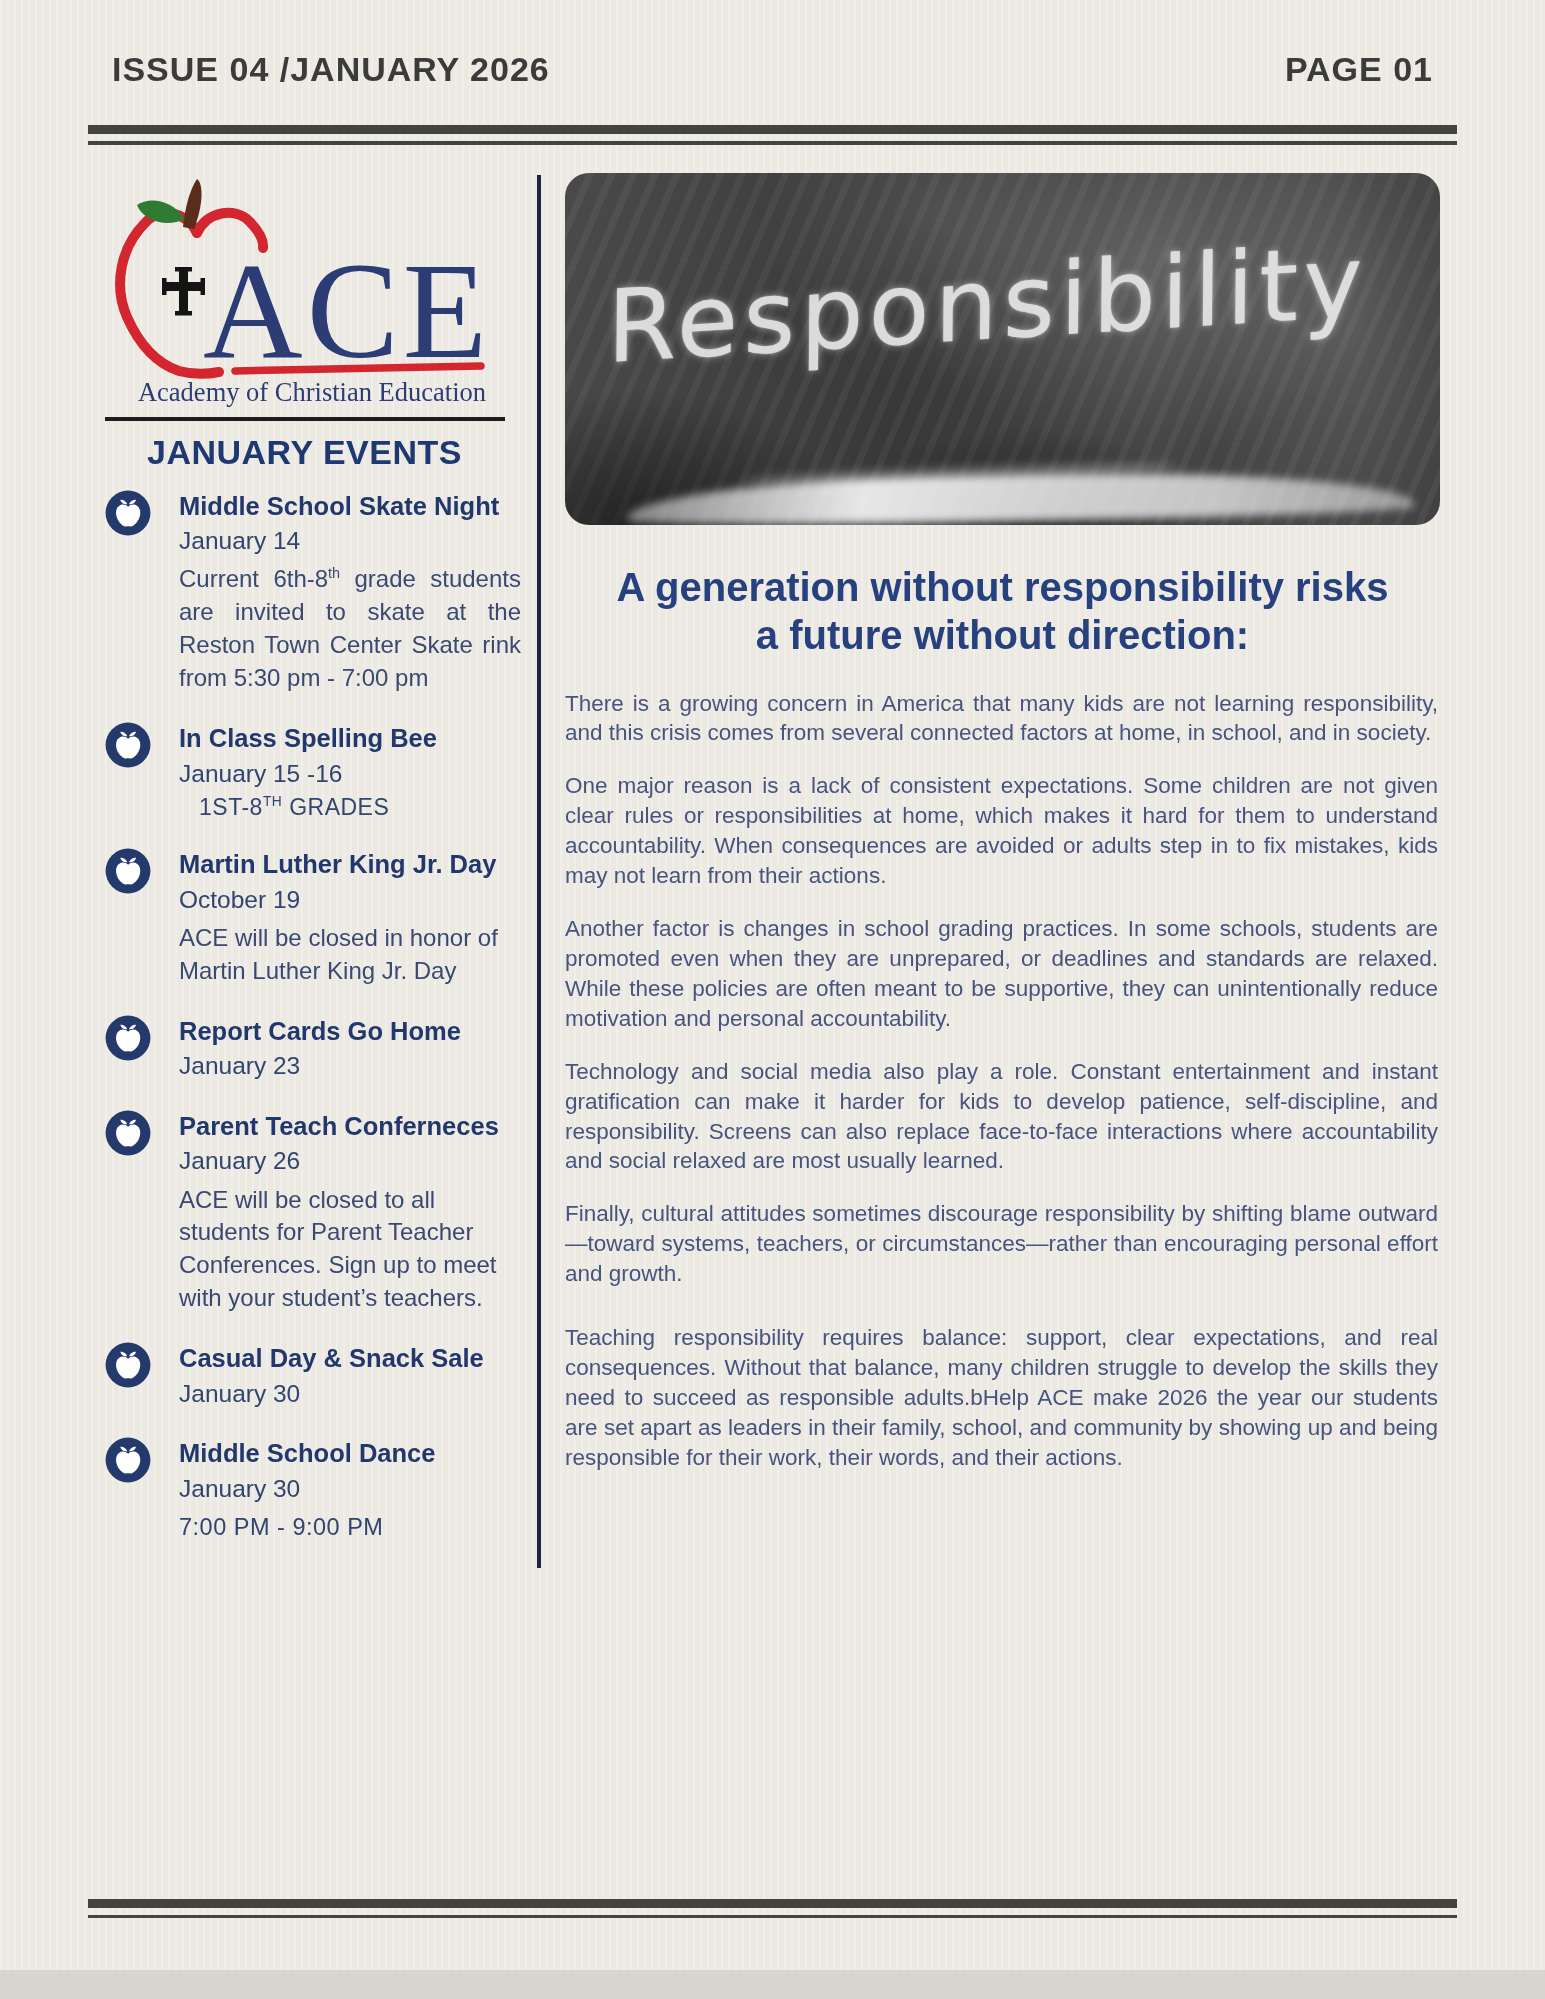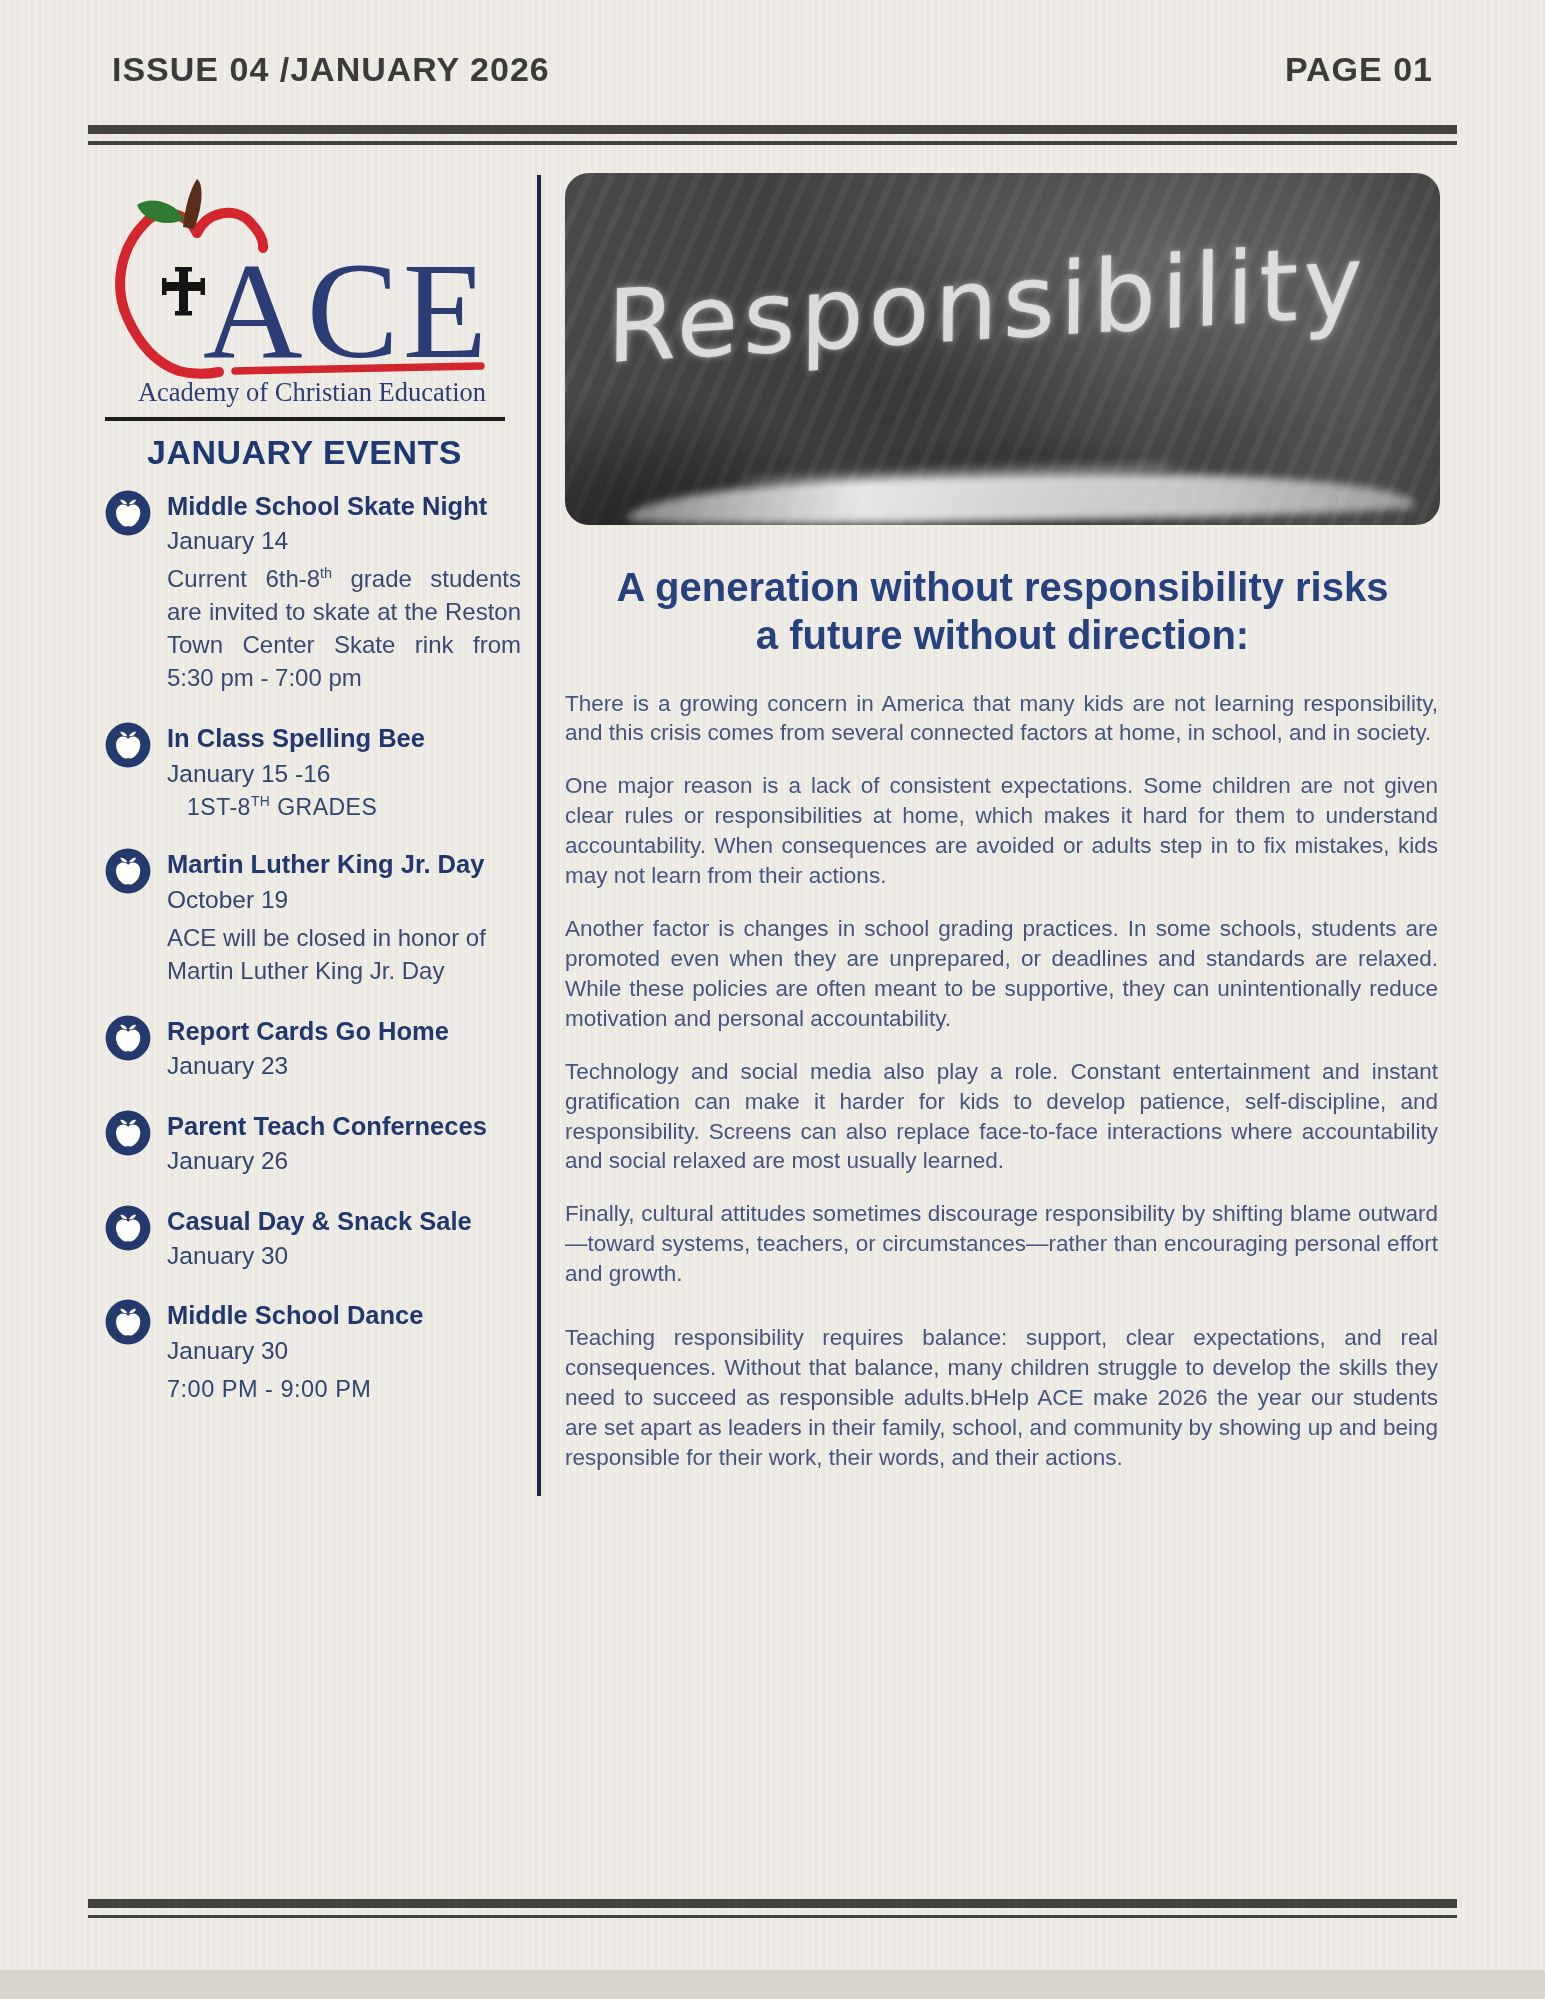--- a/index.html
+++ b/index.html
@@ -38,21 +38,21 @@
   main{display:flex;margin:28px 105px 0 105px;flex:0 0 auto;}
   .leftcol{width:420px;flex:0 0 auto;}
   .col-divider{width:4px;background:#1B2545;margin:2px 24px 0 12px;flex:0 0 auto;}
   .rightcol{flex:1 1 auto;min-width:0;}
   
   .ace-logo{width:400px;height:238px;display:block;margin-left:2px;}
   .logo-rule{height:4px;background:#1d1d1d;margin:6px 0 12px 0;width:400px;}
   .upcoming{font-size:34px;font-weight:800;color:#1E3972;margin:4px 0 18px 42px;
             letter-spacing:.5px;}
   
-  .event{display:flex;gap:16px;margin-bottom:27px;}
+  .event{display:flex;gap:28px;margin-bottom:27px;}
   .bullet{width:46px;height:46px;flex:0 0 auto;margin-top:0;}
   .ev-body{flex:1 1 auto;min-width:0;padding-right:4px;}
   .ev-title{font-size:25.5px;font-weight:700;color:#21376D;line-height:1.28;}
   .ev-date{font-size:24.5px;color:#31456F;line-height:1.32;margin-top:3px;}
   .ev-desc{font-size:24px;color:#3A4971;line-height:1.37;text-align:justify;
            margin:6px 0 0 0;}
   .ev-desc.plain{text-align:left;}
   .ev-grades{font-size:23px;color:#31456F;letter-spacing:.5px;margin-top:4px;margin-left:20px;}
   .ev-time{font-size:23.5px;color:#31456F;margin-top:9px;letter-spacing:.5px;}
   sup{font-size:60%;line-height:0;}
@@ -199,20 +199,21 @@
       </div>
 
       <div class="event">
         <svg class="bullet" viewBox="0 0 24 24">
           <circle cx="12" cy="12" r="11.7" fill="#243A6D"></circle>
           <use href="#appleShape" fill="#fff" transform="translate(1.4,1.1) scale(0.89)"></use>
         </svg>
         <div class="ev-body">
           <div class="ev-title">Parent Teach Conferneces</div>
           <div class="ev-date">January 26</div>
+          <p class="ev-desc plain">ACE will be closed to all students for Parent Teacher Conferences. Sign up to meet with your student’s teachers.</p>
         </div>
       </div>
 
       <div class="event">
         <svg class="bullet" viewBox="0 0 24 24">
           <circle cx="12" cy="12" r="11.7" fill="#243A6D"></circle>
           <use href="#appleShape" fill="#fff" transform="translate(1.4,1.1) scale(0.89)"></use>
         </svg>
         <div class="ev-body">
           <div class="ev-title">Casual Day &amp; Snack Sale</div>

